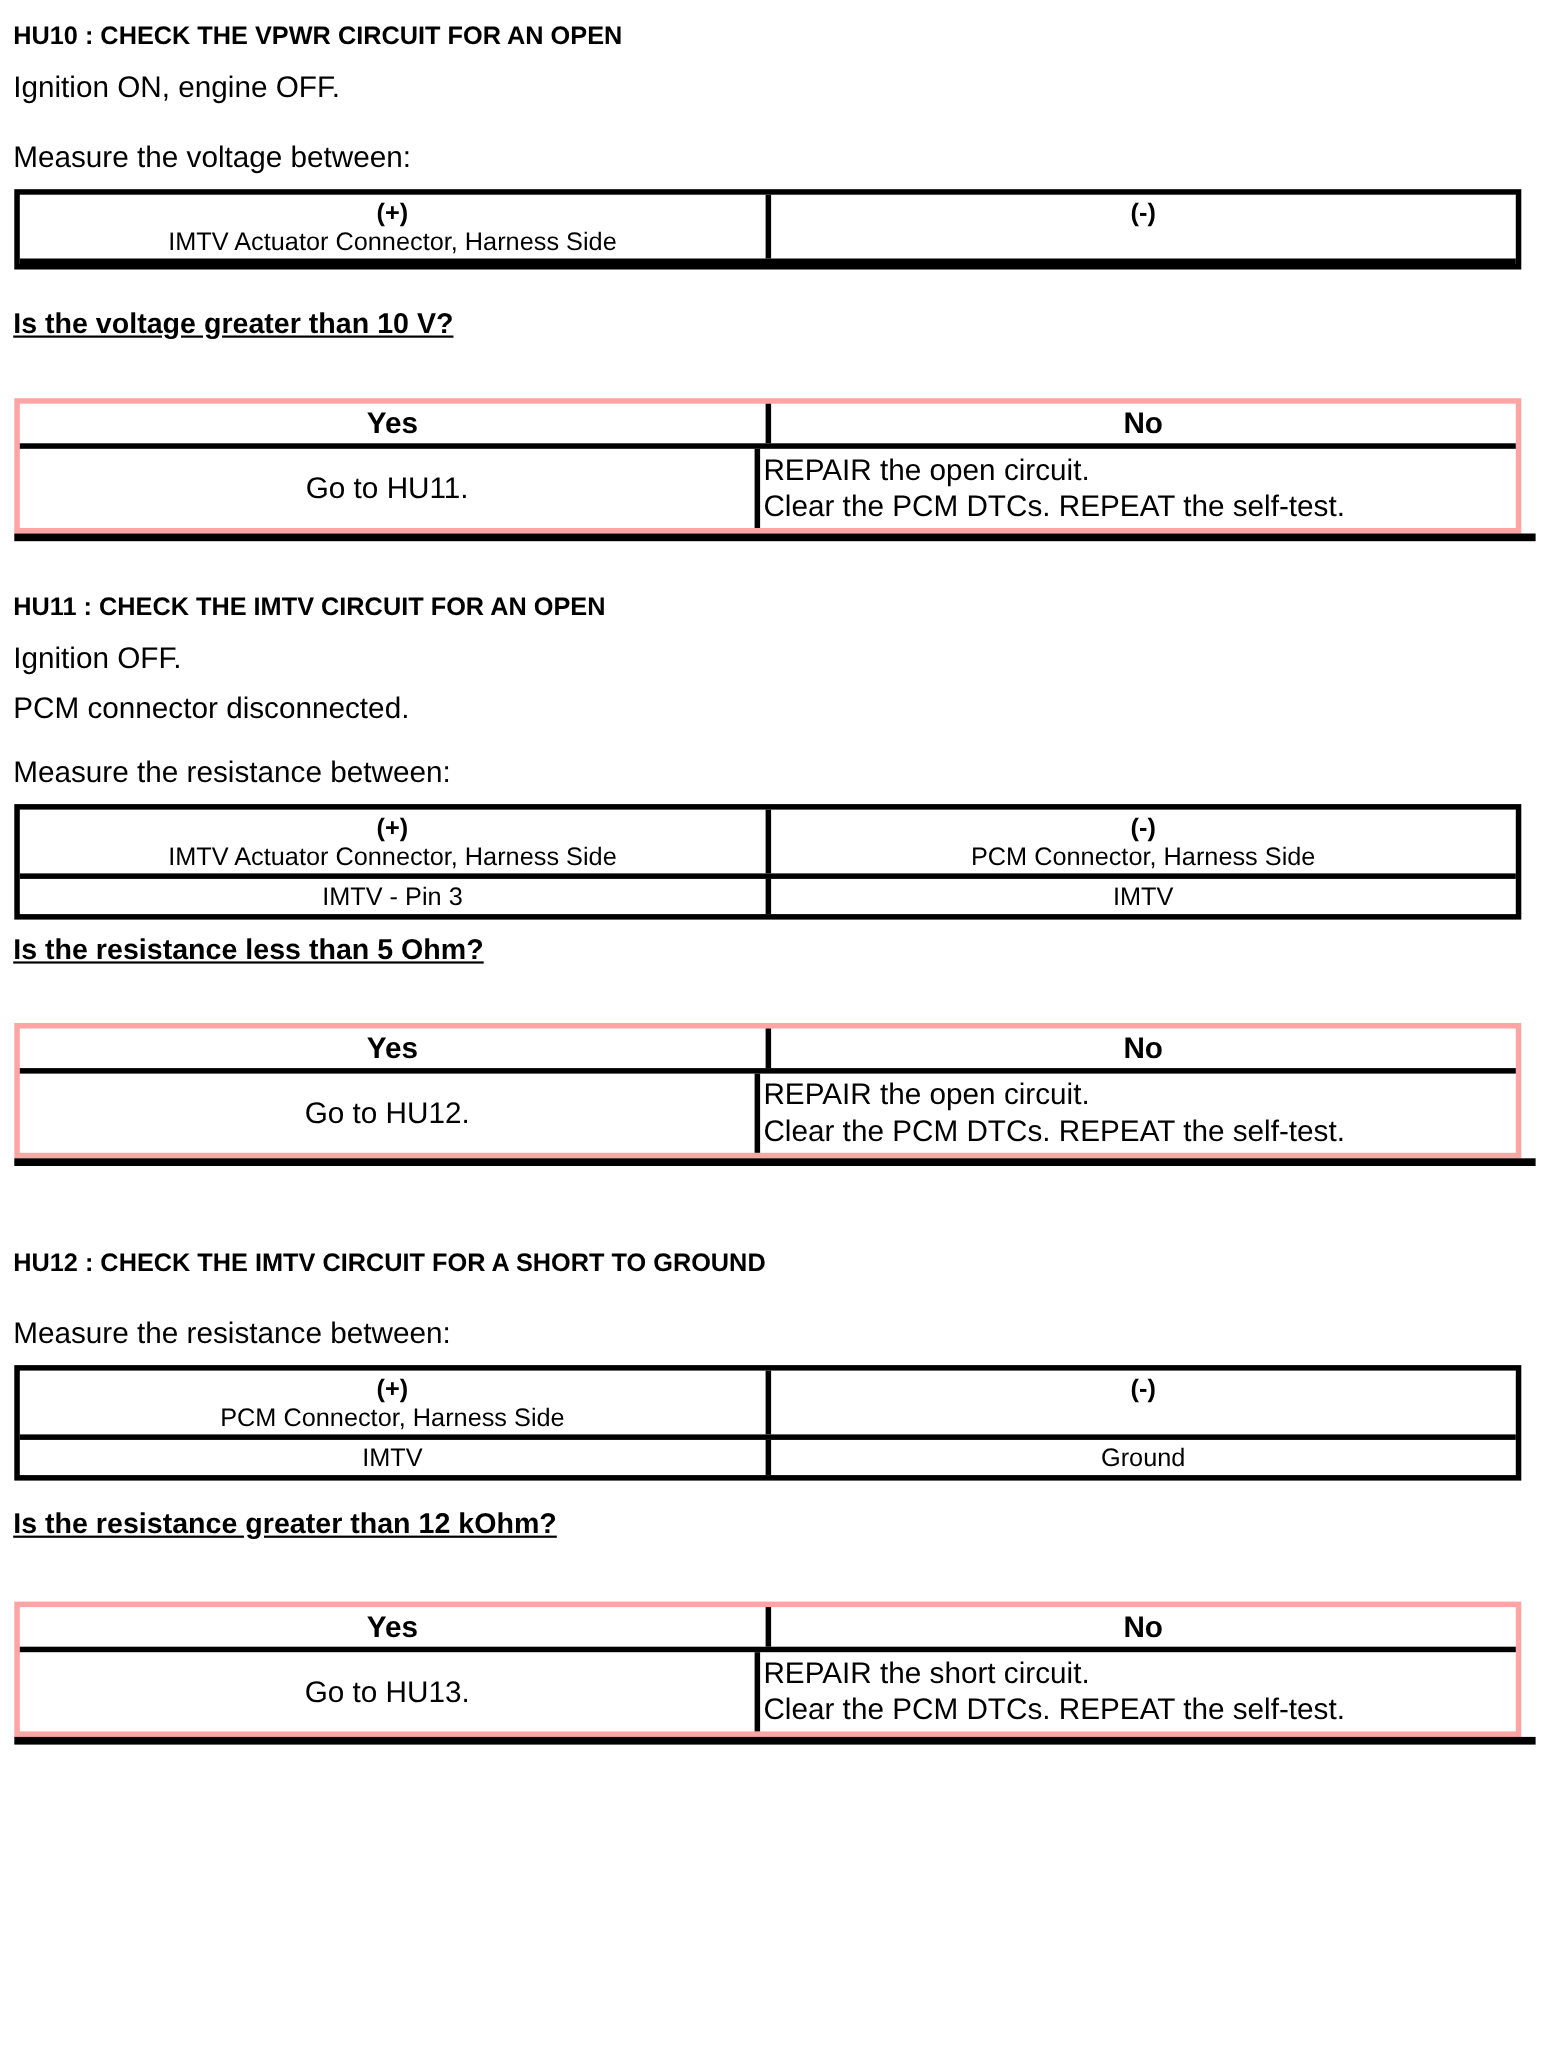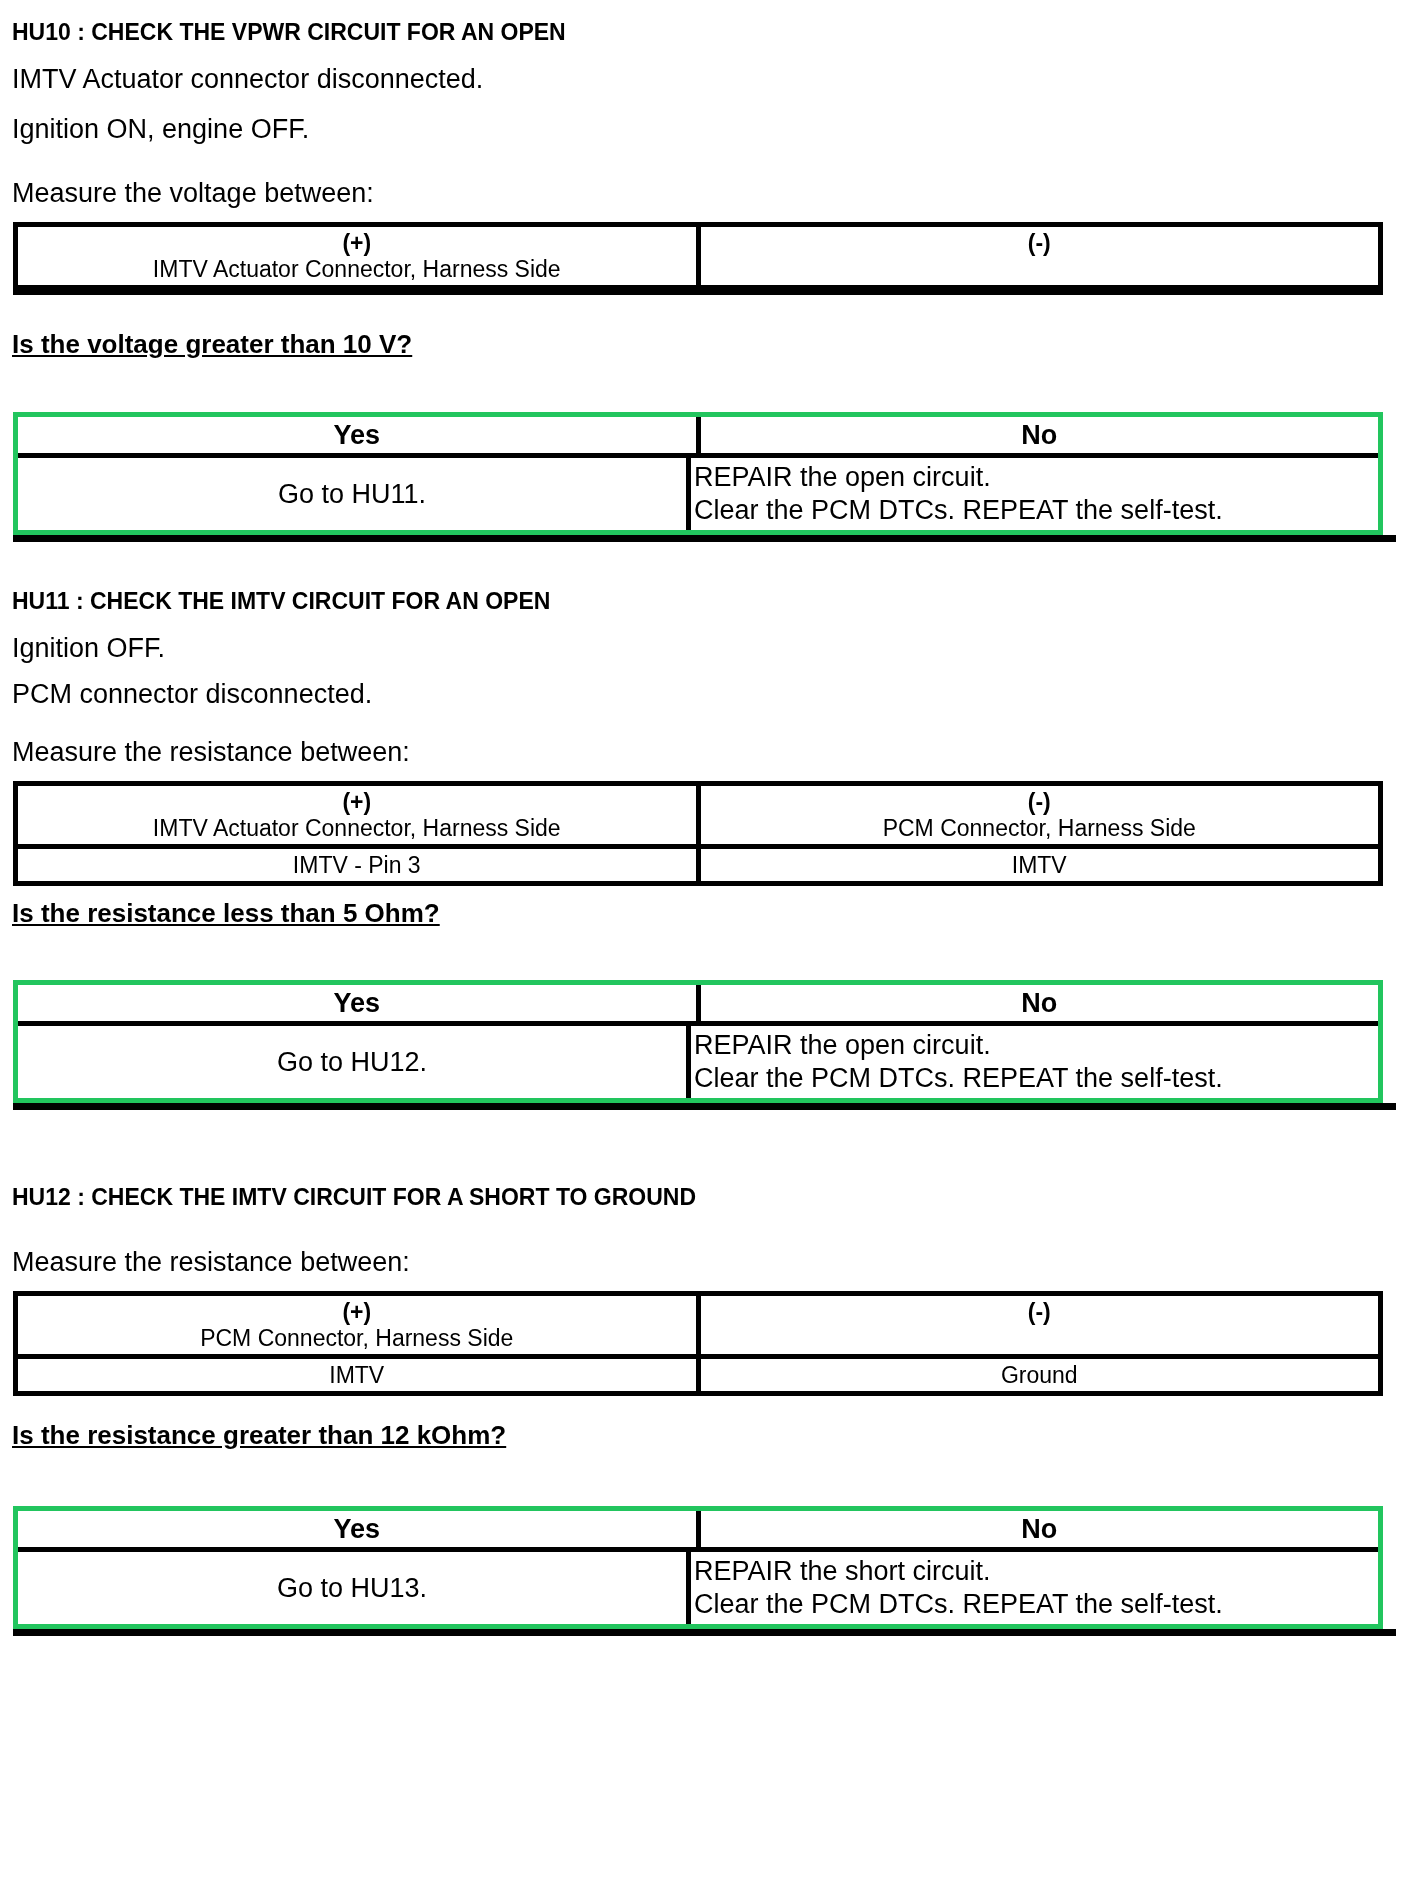--- a/index.html
+++ b/index.html
@@ -31,21 +31,21 @@
     flex:1 1 0; text-align:center;
     font-size:23px; line-height:26px; padding:3px 6px;
     box-sizing:border-box;
   }
   .mcell.left { border-right:5px solid #000; }
   .sign { font-weight:bold; }
   .mhead .mcell { min-height:52px; }
   
   .dtable {
     box-sizing:border-box; width:1370px; margin-left:13px;
-    border:5px solid #22c55e;
+    border:5px solid #fca5a5;
   }
   .drow { display:flex; }
   .drow.dhead { border-bottom:5px solid #000; }
   .dcell { flex:1 1 0; box-sizing:border-box; }
   .dcell.left { border-right:5px solid #000; }
   .dhead .dcell {
     font-size:27px; font-weight:bold; text-align:center;
     line-height:34px; padding:1px 0;
   }
   .yes-cell {
@@ -65,21 +65,20 @@
   .mt24{margin-top:24px}.mt26{margin-top:10px}.mt30{margin-top:30px}
   .mt32{margin-top:32px}.mt34{margin-top:34px}.mt45{margin-top:45px}
   .mt49{margin-top:49px}.mt50{margin-top:50px}.mt51{margin-top:51px}
   .mt54{margin-top:54px}.mt73{margin-top:73px}.mt78{margin-top:45px}
 </style>
 </head>
 <body>
 
 <section>
   <h2 class="heading">HU10 : CHECK THE VPWR CIRCUIT FOR AN OPEN</h2>
-  <p class="line mt16">IMTV Actuator connector disconnected.</p>
   <p class="line mt16">Ignition ON, engine OFF.</p>
   <p class="line mt30">Measure the voltage between:</p>
 
   <div class="mtable mt12">
     <div class="mrow mhead">
       <div class="mcell left">
         <div class="sign">(+)</div>
         <div>IMTV Actuator Connector, Harness Side</div>
       </div>
       <div class="mcell">

